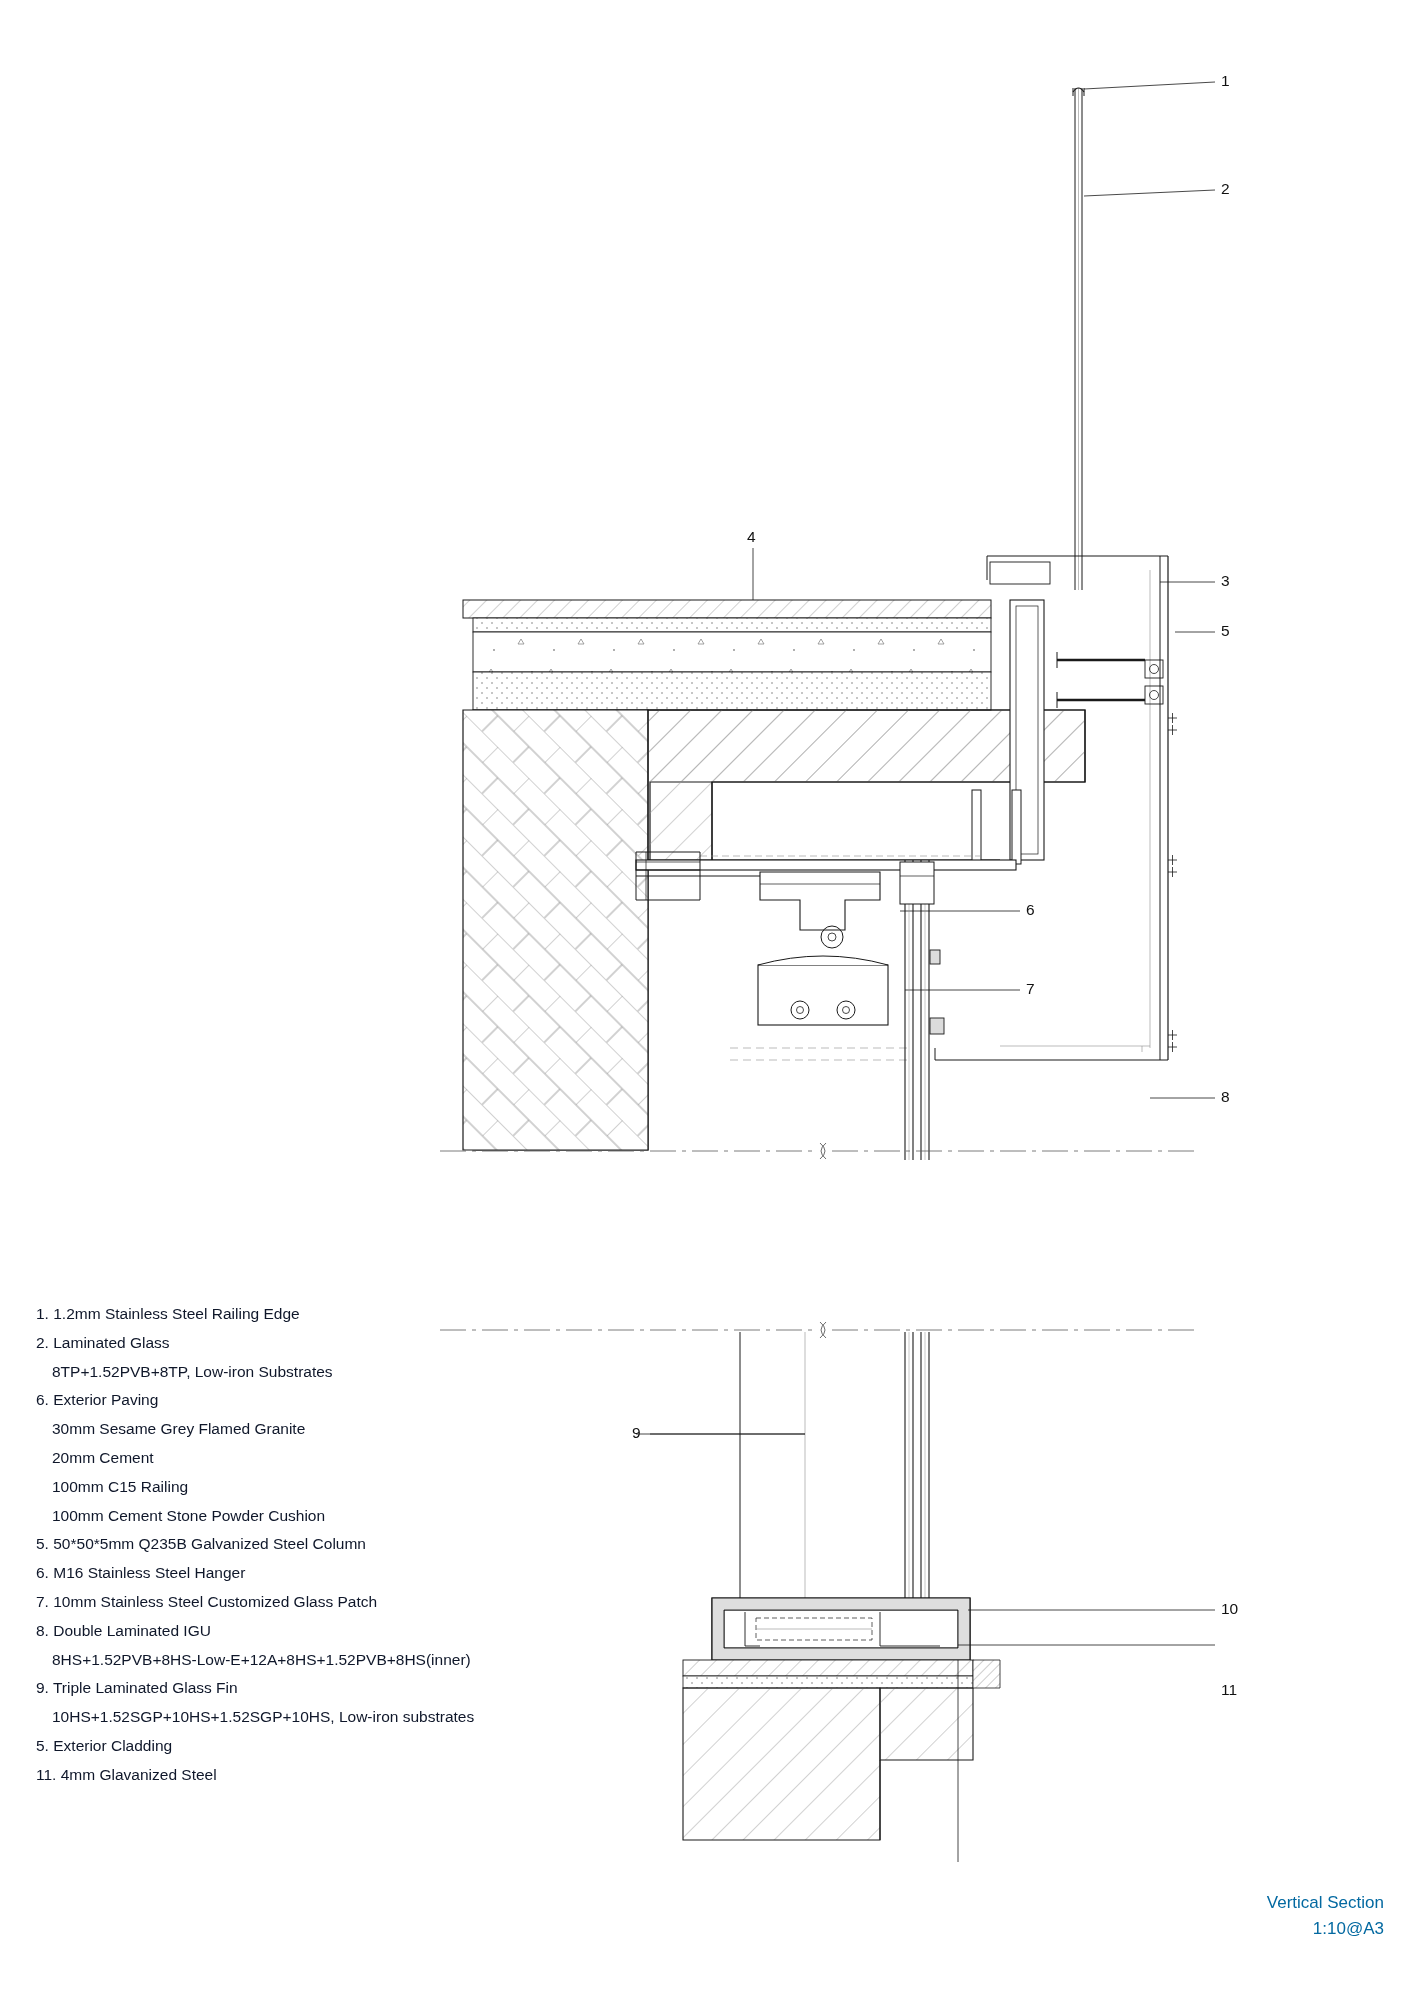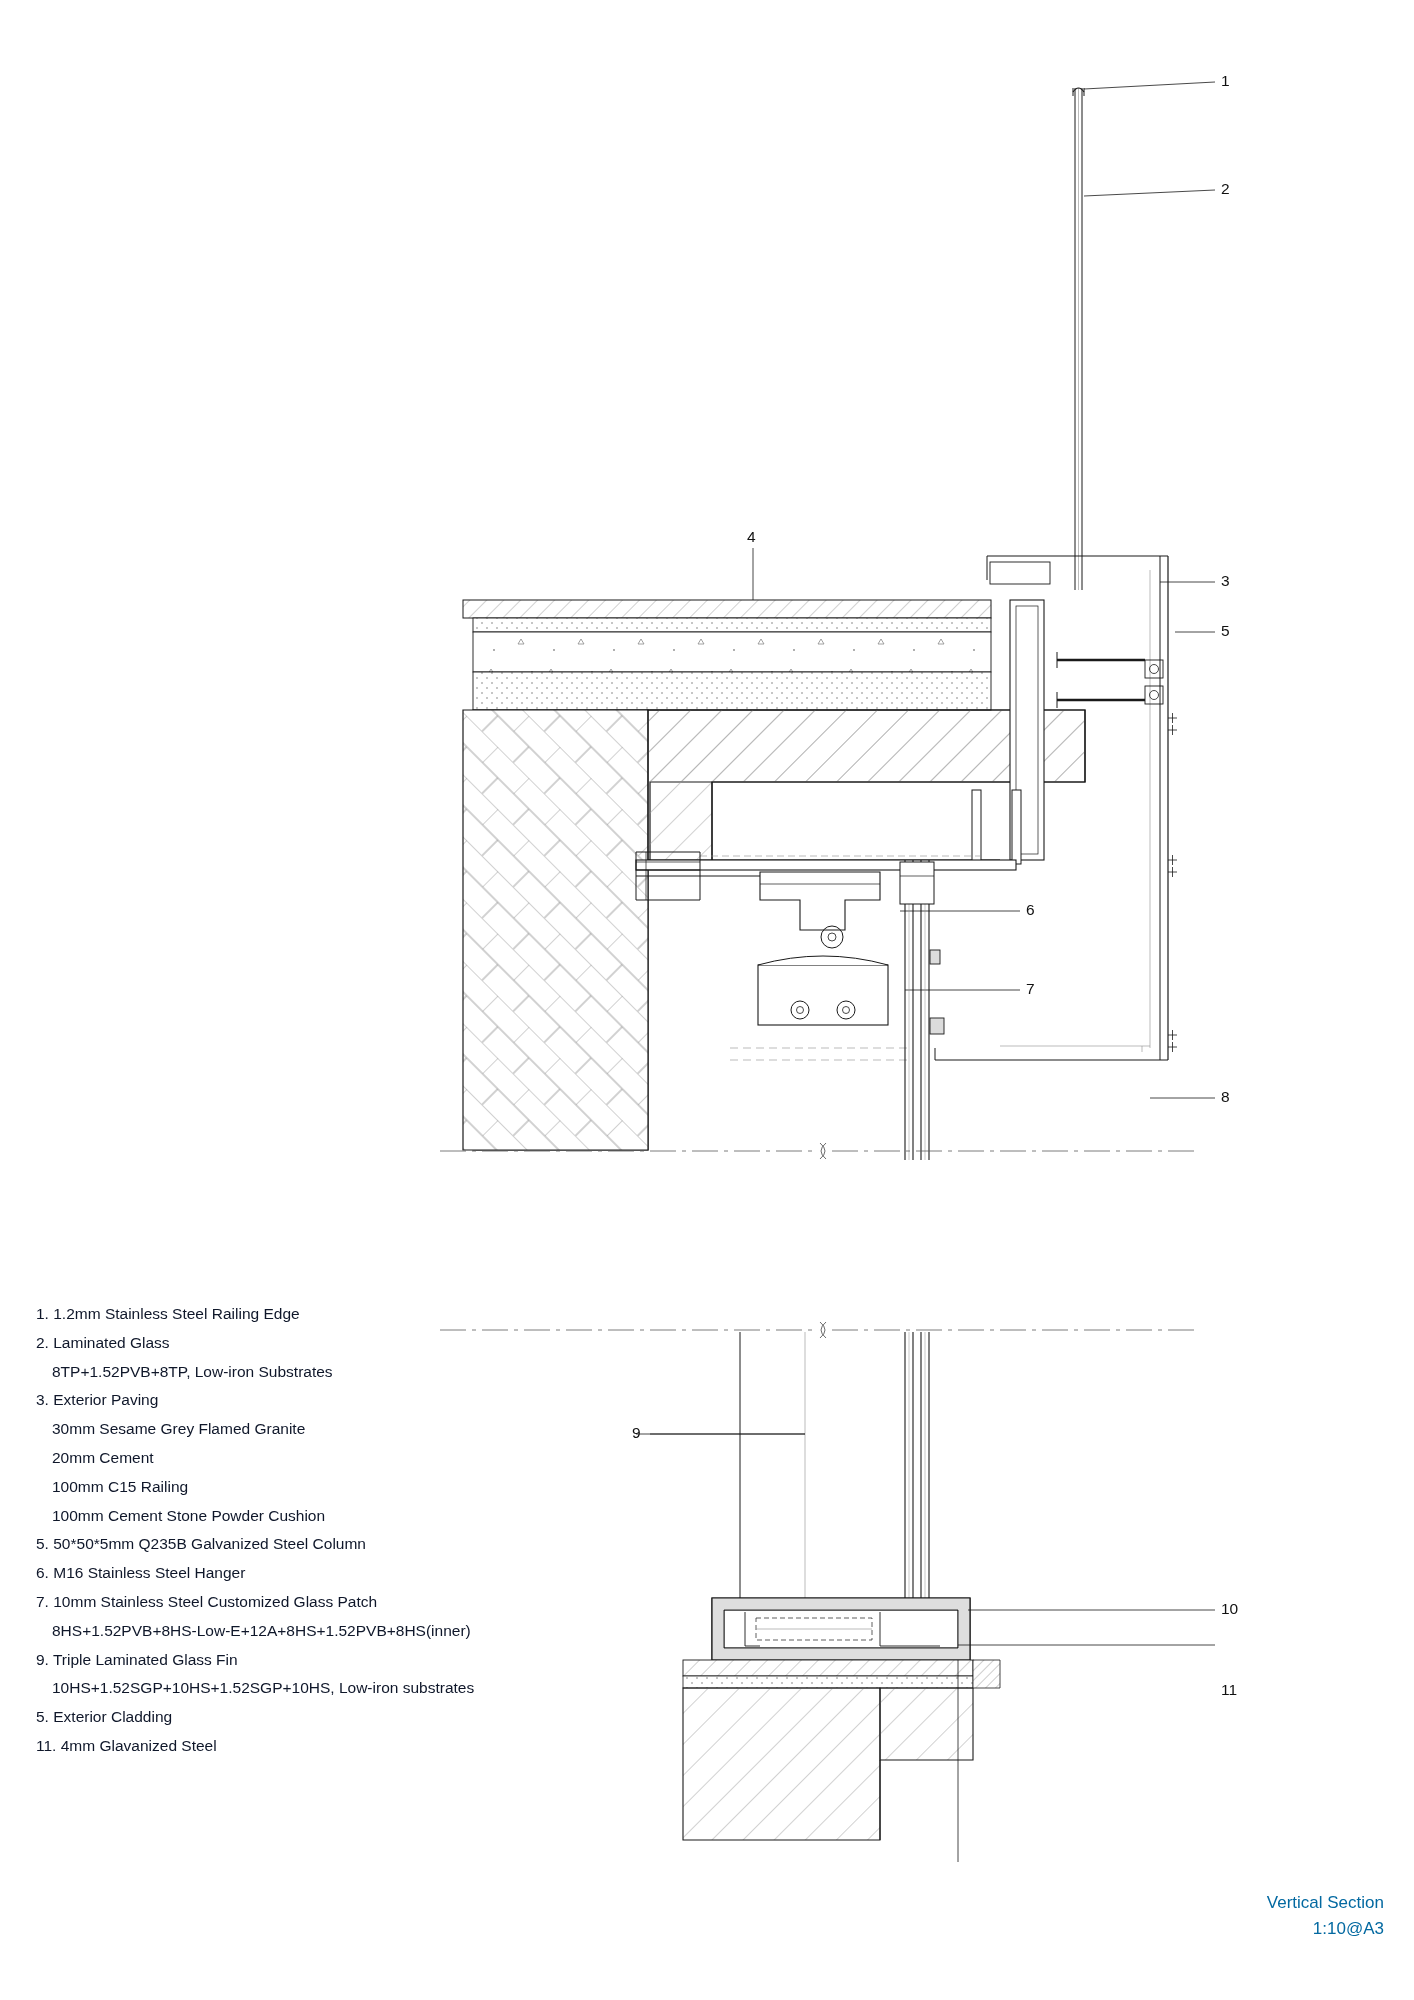--- a/index.html
+++ b/index.html
@@ -324,28 +324,29 @@
   <div class="tagnum" style="left:1221px; top:1088px;">8</div>
 
   <div class="tagnum" style="left:632px; top:1424px;">9</div>
   <div class="tagnum" style="left:1221px; top:1600px;">10</div>
   <div class="tagnum" style="left:1221px; top:1681px;">11</div>
 
   <div class="legend">
     <div class="row">1. 1.2mm Stainless Steel Railing Edge</div>
     <div class="row">2. Laminated Glass</div>
     <div class="row sub">8TP+1.52PVB+8TP, Low-iron Substrates</div>
-    <div class="row">3. Exterior Paving</div>
+    <div class="row">6. Exterior Paving</div>
     <div class="row sub">30mm Sesame Grey Flamed Granite</div>
     <div class="row sub">20mm Cement</div>
     <div class="row sub">100mm C15 Railing</div>
     <div class="row sub">100mm Cement Stone Powder Cushion</div>
     <div class="row">5. 50*50*5mm Q235B Galvanized Steel Column</div>
     <div class="row">6. M16 Stainless Steel Hanger</div>
     <div class="row">7. 10mm Stainless Steel Customized Glass Patch</div>
+    <div class="row">8. Double Laminated IGU</div>
     <div class="row sub">8HS+1.52PVB+8HS-Low-E+12A+8HS+1.52PVB+8HS(inner)</div>
     <div class="row">9. Triple Laminated Glass Fin</div>
     <div class="row sub">10HS+1.52SGP+10HS+1.52SGP+10HS, Low-iron substrates</div>
     <div class="row">5. Exterior Cladding</div>
     <div class="row">11. 4mm Glavanized Steel</div>
   </div>
 
   <div class="title-block">
     <div>Vertical Section</div>
     <div>1:10@A3</div>

